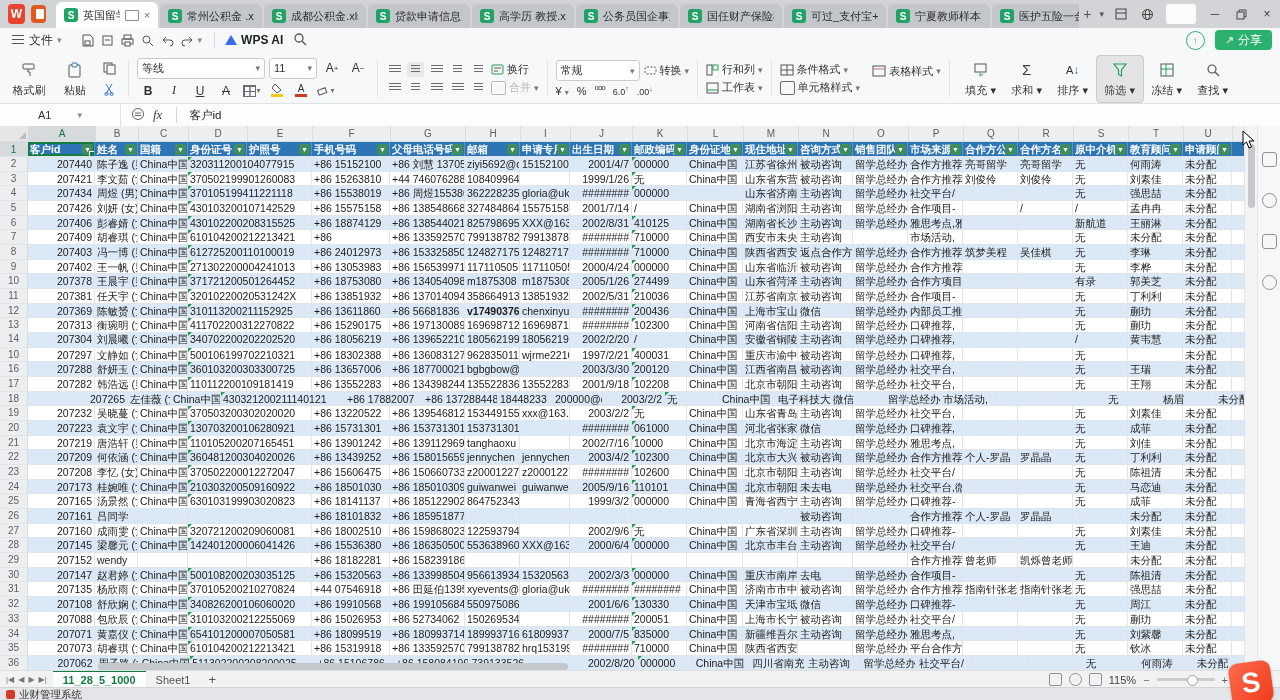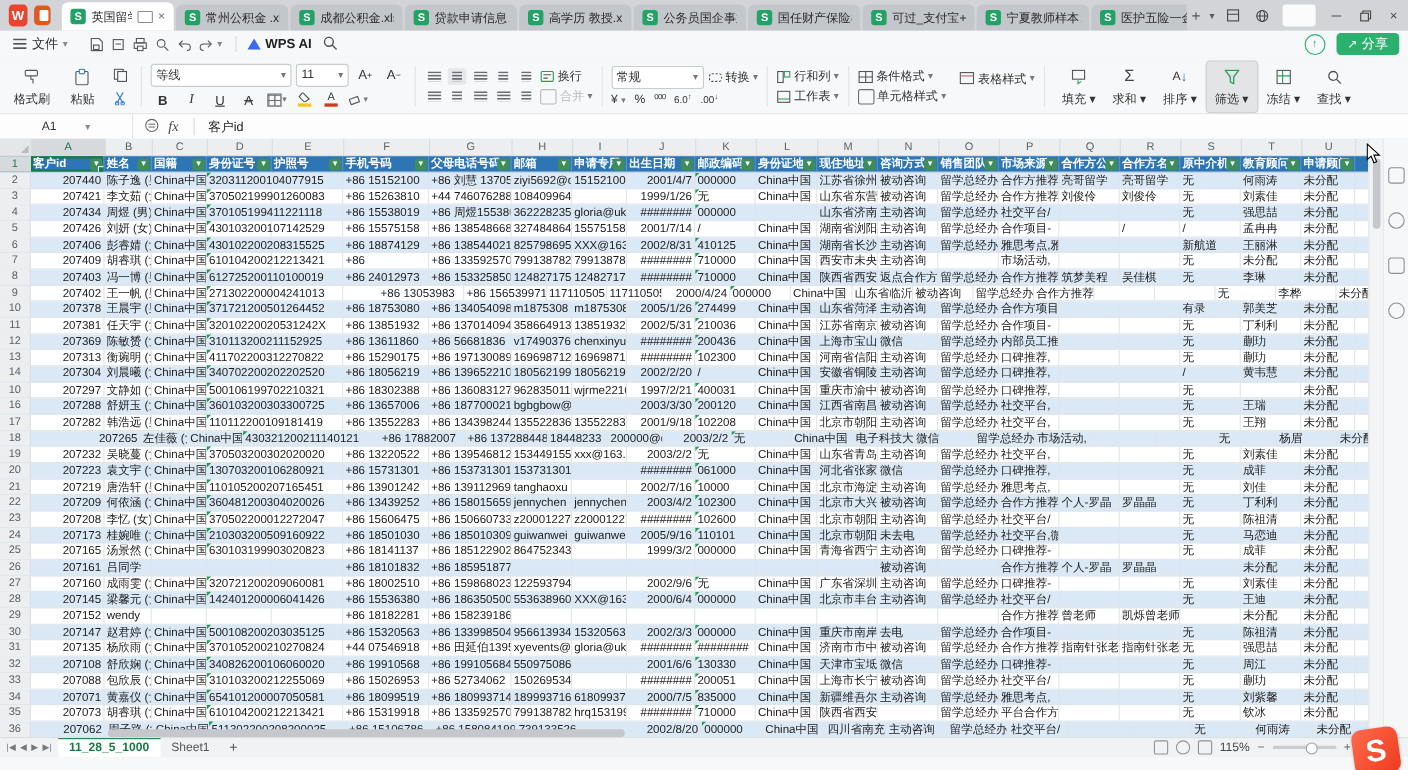--- a/index.html
+++ b/index.html
@@ -783,21 +783,21 @@
           <div class="cell" style="width: 55px;">李琳</div>
           <div class="cell" style="width: 49px;">未分配</div>
         </div>
         <div class="srow" style="height: 14.6857px; line-height: 14.6857px;">
           <div class="rnum">9</div>
           <div class="cell rt" style="width: 67px;">207402</div>
           <div class="cell" style="width: 43px;">王一帆 (男</div>
           <div class="cell" style="width: 50px;">China中国</div>
           <div class="cell ovf tri" style="width: 59px;">271302200004241013</div>
           <div class="cell" style="width: 65px;"></div>
-          <div class="cell" style="width: 78px; margin-left: 32px;">+86 13053983</div>
+          <div class="cell" style="width: 78px;">+86 13053983</div>
           <div class="cell" style="width: 75px;">+86 1565399710</div>
           <div class="cell" style="width: 55px;">117110505</div>
           <div class="cell" style="width: 50px;">117110505</div>
           <div class="cell rt" style="width: 62px;">2000/4/24</div>
           <div class="cell tri" style="width: 55px;">000000</div>
           <div class="cell" style="width: 56px;">China中国</div>
           <div class="cell" style="width: 55px;">山东省临沂</div>
           <div class="cell" style="width: 55px;">被动咨询</div>
           <div class="cell" style="width: 55px;">留学总经办</div>
           <div class="cell" style="width: 55px;">合作方推荐</div>
@@ -857,21 +857,21 @@
         </div>
         <div class="srow band" style="height: 14.6857px; line-height: 14.6857px;">
           <div class="rnum">12</div>
           <div class="cell rt" style="width: 67px;">207369</div>
           <div class="cell" style="width: 43px;">陈敏赟 (女</div>
           <div class="cell" style="width: 50px;">China中国</div>
           <div class="cell ovf tri" style="width: 59px;">310113200211152925</div>
           <div class="cell" style="width: 65px;"></div>
           <div class="cell" style="width: 78px;">+86 13611860</div>
           <div class="cell" style="width: 75px;">+86 56681836</div>
-          <div class="cell" style="width: 55px;">v17490376</div>
+          <div class="cell" style="width: 55px; font-weight: bold;">v17490376</div>
           <div class="cell" style="width: 50px;">chenxinyur</div>
           <div class="cell rt" style="width: 62px;">########</div>
           <div class="cell tri" style="width: 55px;">200436</div>
           <div class="cell" style="width: 56px;">China中国</div>
           <div class="cell" style="width: 55px;">上海市宝山</div>
           <div class="cell" style="width: 55px;">微信</div>
           <div class="cell" style="width: 55px;">留学总经办</div>
           <div class="cell" style="width: 55px;">内部员工推</div>
           <div class="cell" style="width: 55px;"></div>
           <div class="cell" style="width: 55px;"></div>
@@ -1493,15 +1493,21 @@
       <div class="sico"></div>
       <span class="zoomtxt">115%</span>
       <span style="color:#666;">−</span>
       <div class="ztrack">
           <div class="zknob"></div>
         </div>
       <span style="color:#666;">+</span>
     </div>
   </div>
 
+  <div class="taskbar">
+    <div class="taskchip">
+      <span class="taskdot"></span>
+      <span>业财管理系统</span>
+    </div>
+  </div>
 
   <div class="wpslogo">S</div>
 </div>
 
 </body></html>

